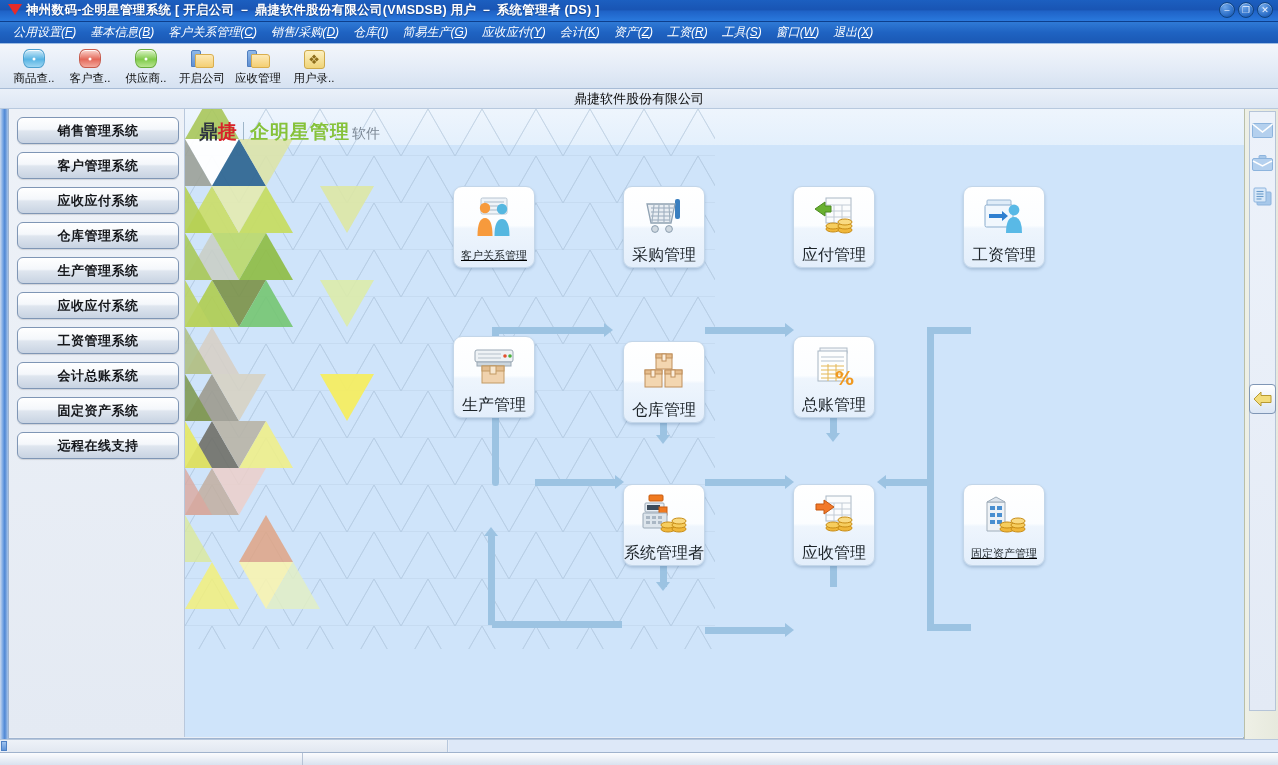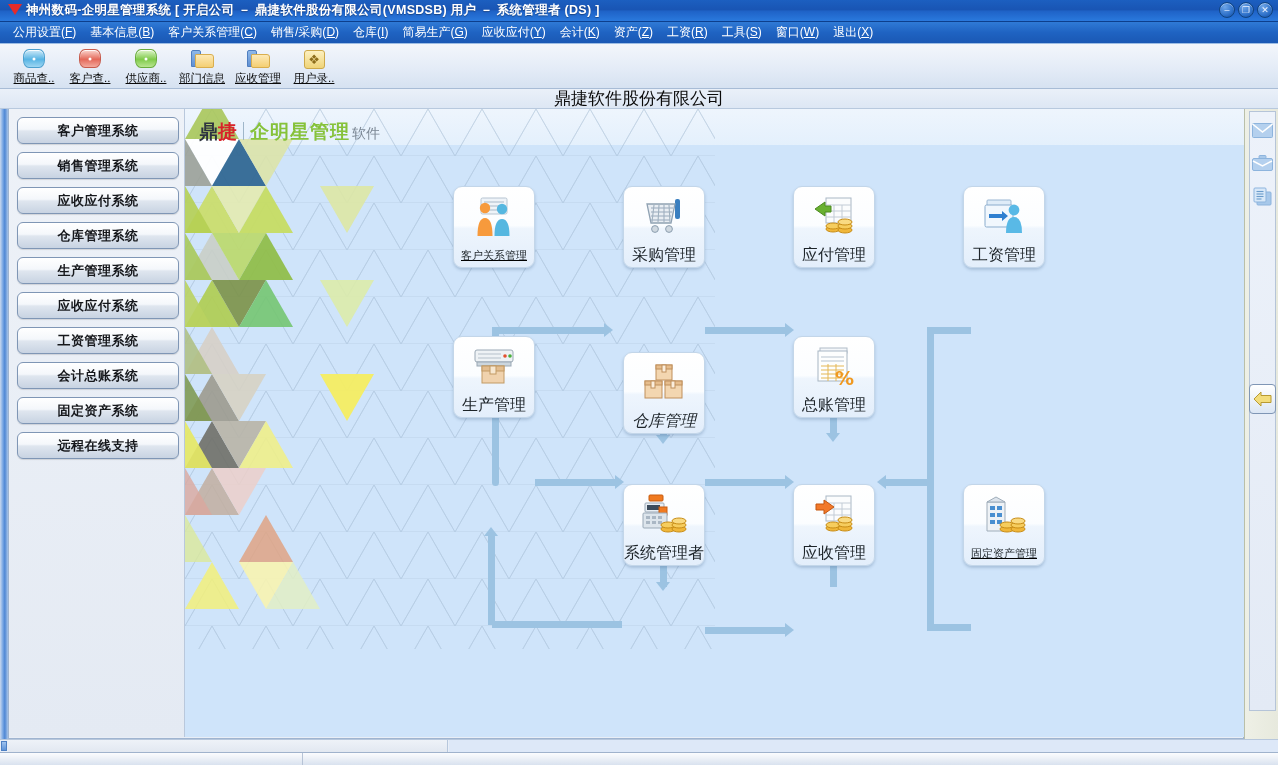--- a/index.html
+++ b/index.html
@@ -37,36 +37,37 @@
   
   #menubar{
     position:absolute; left:0; top:22px; width:1278px; height:22px;
     background:linear-gradient(to bottom,#2f7ad6 0%,#1f63c2 50%,#1a58b4 100%);
     border-bottom:1px solid #9dbde4;
     display:flex; align-items:center; padding-left:6px;
   }
   .menuitem{
     color:#ffffff; font-size:12px; padding:20px 7px; white-space:nowrap;
     line-height:15px;
+    font-style:italic;
   }
   .mnem{ text-decoration:underline; }
 
   
   #toolbar{
     position:absolute; left:0; top:44px; width:1278px; height:45px;
     background:linear-gradient(to bottom,#f3f6fb 0%,#e4ecf7 55%,#d6e2f1 100%);
     border-bottom:1px solid #a8bcd6;
     display:flex; align-items:flex-start; padding:2px 0 0 6px;
   }
   .tbtn{
     width:56px; display:flex; flex-direction:column; align-items:center;
     padding-top:2px; cursor:default;
   }
   .tbtn .ico{ width:24px;height:22px; position:relative; }
-  .tbtn .lbl{ font-size:11.5px; color:#0b0b0b; white-space:nowrap; margin-top:1px;text-decoration:underline;}
+  .tbtn .lbl{ font-size:11.5px; color:#0b0b0b; white-space:nowrap; margin-top:1px;}
 
   .cyl{ width:22px;height:19px;border-radius:6px/8px; margin:1px auto 0;
         box-shadow:inset 0 1px 0 rgba(255,255,255,.85); position:relative;}
   .cyl:after{content:"";position:absolute;left:50%;top:50%;width:3px;height:3px;
              transform:translate(-50%,-50%);border-radius:50%;background:#fff;}
   .cyl.c1{background:linear-gradient(to bottom,#cfeaf8,#57b4e4 55%,#9ed6f2);border:1px solid #4b9fce;}
   .cyl.c2{background:linear-gradient(to bottom,#fbd6cf,#e4695a 55%,#f3a99d);border:1px solid #c75b4c;}
   .cyl.c3{background:linear-gradient(to bottom,#dff5cb,#7fcb4a 55%,#b8e590);border:1px solid #69ad3c;}
   .folder{ width:23px;height:19px;position:relative;margin:2px auto 0;}
   .folder .bk{position:absolute;left:0;top:0;width:10px;height:17px;border-radius:2px 2px 0 0;
@@ -77,21 +78,21 @@
       background:linear-gradient(to bottom,#fdf0c0,#efd478);border:1px solid #cda94a;
       display:flex;align-items:center;justify-content:center;color:#8d6d1b;font-size:13px;line-height:1;}
 
   
   #cohead{
     position:absolute;left:0;top:89px;width:1278px;height:20px;
     background:linear-gradient(to bottom,#eaf0f9,#dde7f4);
     border-bottom:1px solid #b8c9de;
     display:flex;align-items:center;justify-content:center;
   }
-  #cohead span{ font-size:17px;color:#0a0a0a; }
+  #cohead span{ font-size:13px;color:#0a0a0a; }
 
   
   #client{
     position:absolute;left:0;top:109px;width:1278px;height:630px;
     background:#dbe6f5;
   }
   #leftstrip{
     position:absolute;left:0;top:0;width:8px;height:630px;
     background:linear-gradient(to right,#c9d8ee 0%,#7aa8e4 35%,#4f87d4 60%,#a8c4e8 100%);
   }
@@ -255,21 +256,21 @@
       </div>
       <div class="lbl">供应商..</div>
     </div>
     <div class="tbtn">
       <div class="ico">
         <div class="folder">
           <div class="bk"></div>
           <div class="fr"></div>
         </div>
       </div>
-      <div class="lbl">部门信息</div>
+      <div class="lbl">开启公司</div>
     </div>
     <div class="tbtn">
       <div class="ico">
         <div class="folder">
           <div class="bk"></div>
           <div class="fr"></div>
         </div>
       </div>
       <div class="lbl">应收管理</div>
     </div>
@@ -285,24 +286,24 @@
   <span>鼎捷软件股份有限公司</span>
 </div>
 
 <div id="client">
   <div id="leftstrip"></div>
 
   <div id="mdiwin">
 
     <div id="sysnav">
         <div class="sysbtn">
+          <span>销售管理系统</span>
+        </div>
+        <div class="sysbtn">
           <span>客户管理系统</span>
-        </div>
-        <div class="sysbtn">
-          <span>销售管理系统</span>
         </div>
         <div class="sysbtn">
           <span>应收应付系统</span>
         </div>
         <div class="sysbtn">
           <span>仓库管理系统</span>
         </div>
         <div class="sysbtn">
           <span>生产管理系统</span>
         </div>
@@ -514,21 +515,21 @@
    <circle cx="34" cy="10" r="1.8" fill="#e2522f"></circle>
                 <circle cx="39" cy="10" r="1.8" fill="#48b03c"></circle>
    <rect x="6" y="16" width="34" height="4" fill="#ccd6de" stroke="#9aa8b5"></rect>
    <rect x="11" y="20" width="22" height="17" fill="#f0d2ad" stroke="#c29a65"></rect>
    <rect x="11" y="20" width="22" height="5" fill="#e3bd8f" stroke="#c29a65"></rect>
    <rect x="19" y="20" width="6" height="8" fill="#f7e7d0" stroke="#c29a65"></rect>
  </svg>
             </div>
             <div class="nlbl">生产管理</div>
           </div>
-          <div class="node" style="left: 438px; top: 243px; font-style: italic;">
+          <div class="node" style="left: 438px; top: 232px;">
             <div class="nico">
               <svg width="46" height="42" viewBox="0 0 46 42">
    <rect x="15" y="3" width="16" height="15" fill="#f3d6b0" stroke="#c0905c"></rect>
    <rect x="15" y="3" width="16" height="4" fill="#e6bd8d" stroke="#c0905c"></rect>
    <rect x="21" y="3" width="4" height="7" fill="#fbeedd" stroke="#c0905c"></rect>
    <rect x="4" y="19" width="17" height="17" fill="#f3d6b0" stroke="#c0905c"></rect>
    <rect x="4" y="19" width="17" height="4" fill="#e6bd8d" stroke="#c0905c"></rect>
    <rect x="10" y="19" width="4" height="7" fill="#fbeedd" stroke="#c0905c"></rect>
    <rect x="24" y="19" width="17" height="17" fill="#f3d6b0" stroke="#c0905c"></rect>
    <rect x="24" y="19" width="17" height="4" fill="#e6bd8d" stroke="#c0905c"></rect>

